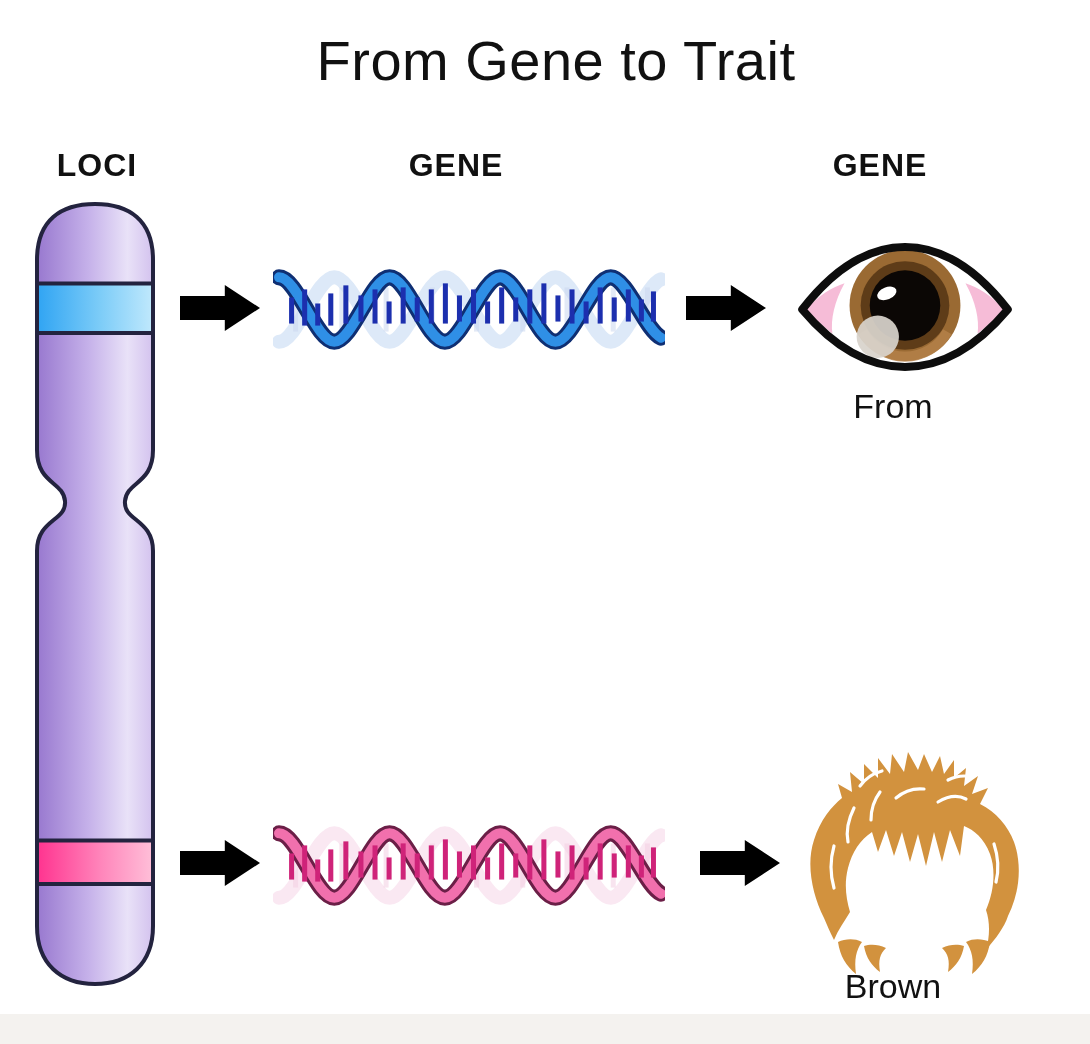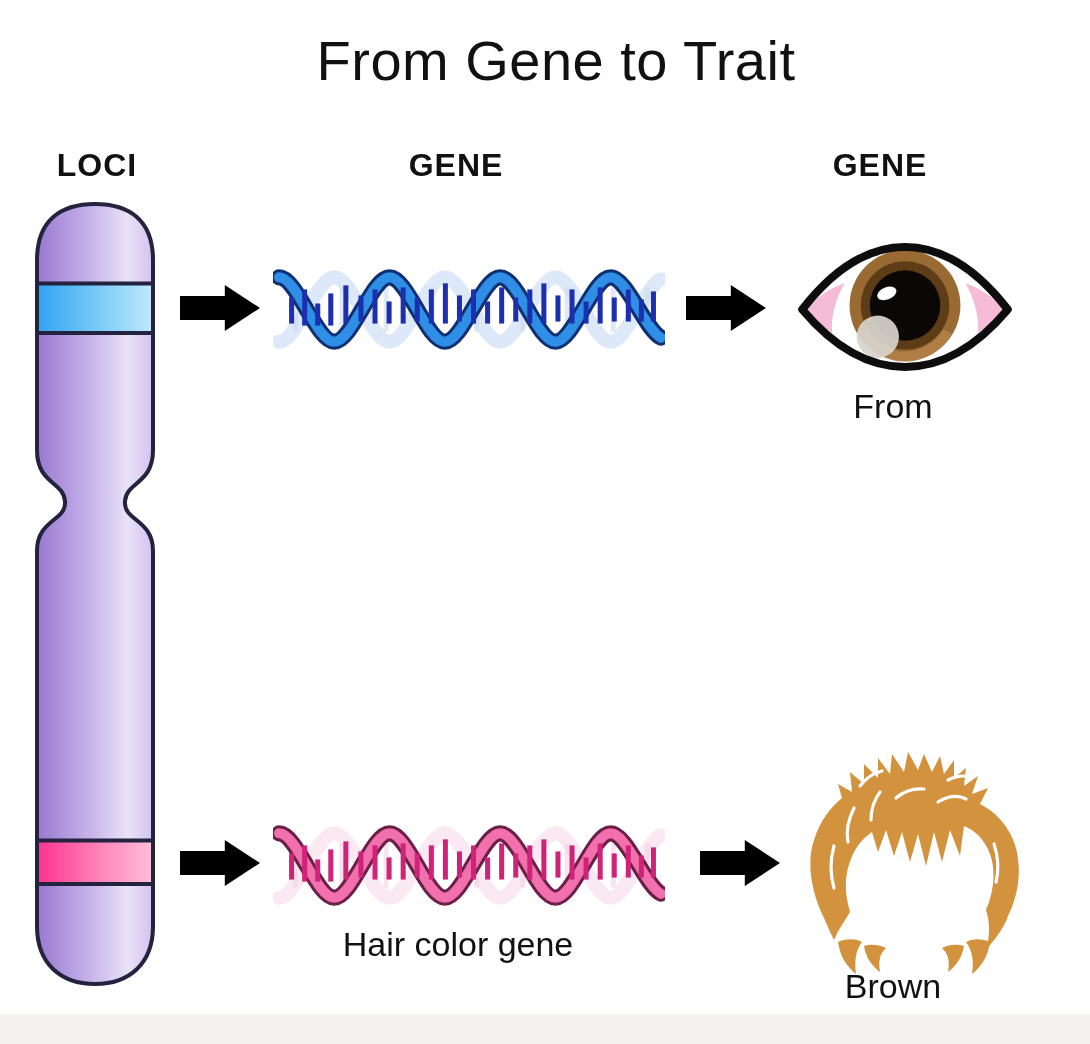--- a/index.html
+++ b/index.html
@@ -158,21 +158,20 @@
   </svg>
 
   <div class="lbl" style="left:893px;top:387px">From</div>
 
   <div class="arrow" style="left:180px;top:840px"></div>
 
   <svg class="abs helix-pink" style="left:273px;top:818px" width="392" height="95" viewBox="0 0 390 92">
     <use href="#helix-art"></use>
   </svg>
 
-  <div class="lbl" style="left:458px;top:925px">Hair color gene</div>
 
   <div class="arrow" style="left:700px;top:840px"></div>
 
   <svg class="abs" style="left:788px;top:746px" width="252" height="232" viewBox="0 0 252 232">
     <g fill="#d2923e">
       <path d="M36,172 C24,148 18,118 26,94 C32,74 44,60 54,52 L50,38 L64,46 L62,26 L76,38 L76,18 L90,32 L90,12 L102,28 L104,8 L116,26 L120,6 L130,24 L136,8 L144,26 L152,10 L156,28 L166,14 L166,32 L178,22 L176,40 L190,30 L184,48 L200,42 L192,58 C208,66 220,80 226,96 C234,118 232,146 220,170 C216,182 208,192 198,204 C202,190 202,176 198,164 C206,146 208,124 202,108 C196,92 186,84 176,80 L172,110 L162,84 L154,116 L146,86 L138,120 L130,88 L122,116 L114,86 L106,110 L98,84 L90,106 L84,86 C72,94 64,106 60,122 C56,138 58,152 62,166 C56,176 50,184 46,194 C42,186 39,179 36,172 Z"></path>
       <path d="M50,196 C52,210 58,220 68,228 C66,214 68,204 74,196 C66,192 57,193 50,196 Z"></path>
       <path d="M76,200 C78,212 84,220 92,226 C90,214 92,208 98,202 C90,198 82,198 76,200 Z"></path>
       <path d="M202,196 C200,210 194,220 184,228 C186,214 184,204 178,196 C186,192 195,193 202,196 Z"></path>
       <path d="M176,200 C174,212 168,220 160,226 C162,214 160,208 154,202 C162,198 170,198 176,200 Z"></path>

